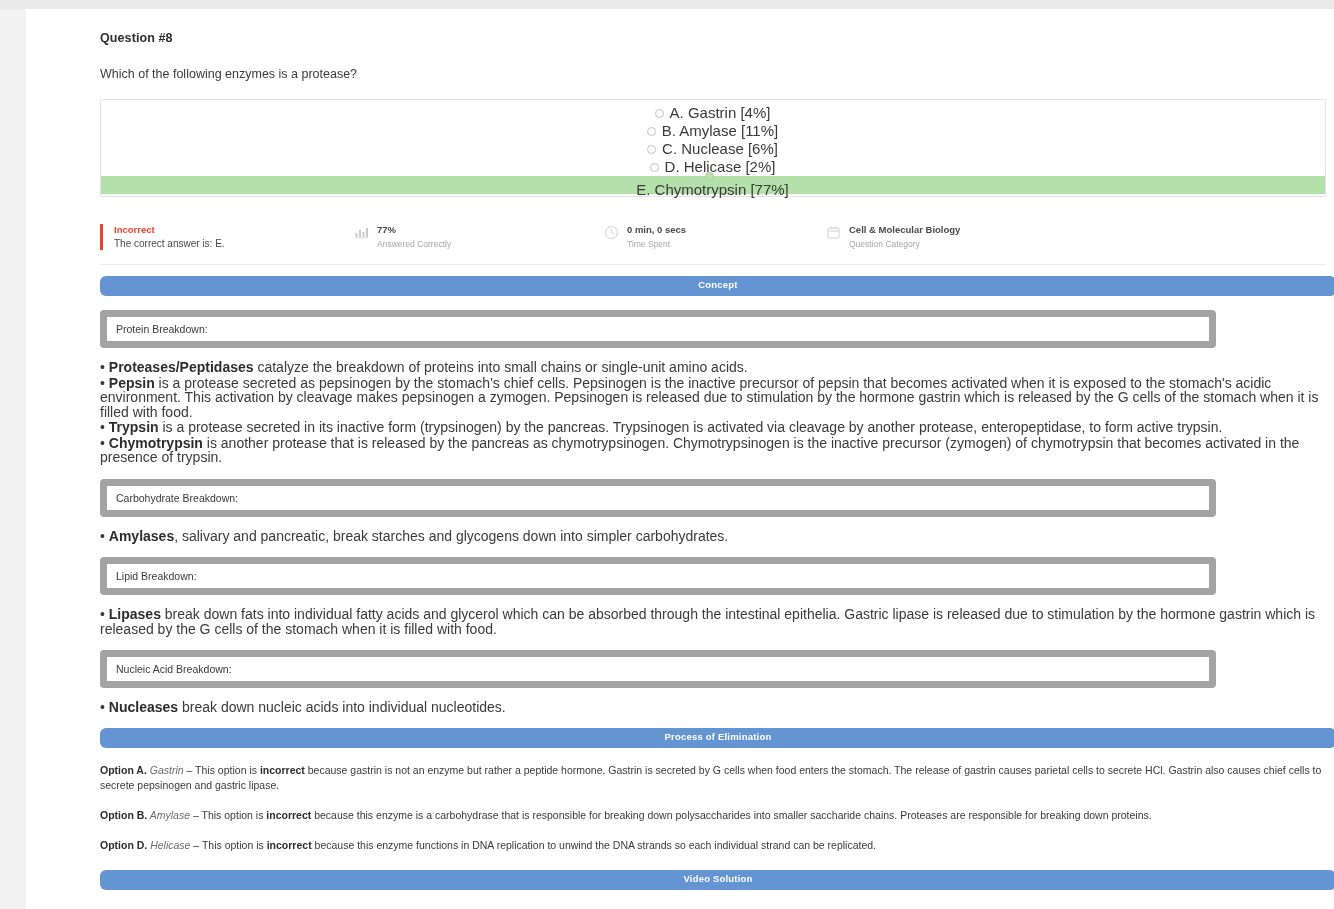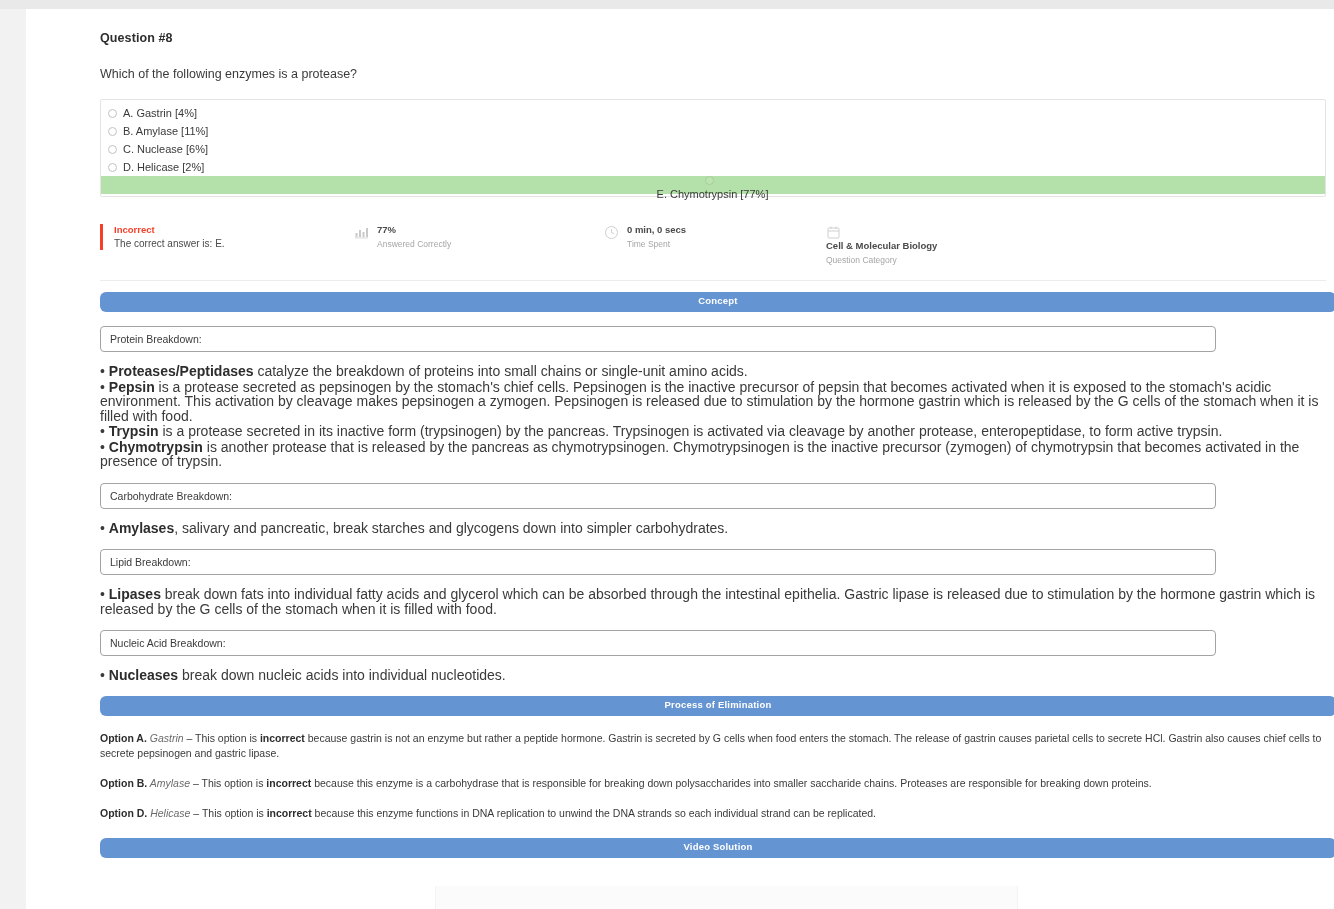--- a/index.html
+++ b/index.html
@@ -56,23 +56,24 @@
     border-radius: 2px;
     width: 1226px;
     padding: 4px 0 2px 0;
     background: #fff;
   }
   .choice {
     display: flex;
     align-items: center;
     height: 18px;
     padding: 0 8px 0 7px;
-    font-size: 11px;
+    font-size: 15px;
     color: #3a3a3a;
     line-height: 18px;
+    justify-content: center;
   }
   .choice.correct {
     background: #b4e0a9;
     flex-direction: column;
   }
   .radio {
     width: 9px; height: 9px;
     border: 1px solid #c2c2c2;
     border-radius: 50%;
     background: #fff;
@@ -93,21 +94,21 @@
     padding-bottom: 14px;
     border-bottom: 1px solid #ececec;
   }
   .stat {
     display: flex;
     align-items: flex-start;
   }
   .stat-result { width: 254px; border-left: 3px solid #f4402a; padding-left: 11px; }
   .stat-pct { width: 250px; }
   .stat-time { width: 222px; }
-  .stat-cat { width: 260px; flex-direction: column; }
+  .stat-cat { width: 260px; }
   .stat-ico {
     width: 15px; height: 15px;
     margin-right: 8px;
     margin-top: 1px;
     flex: 0 0 auto;
     color: #c8c8c8;
   }
   .stat-ico svg { display: block; }
   .stat-main {
     font-size: 9.5px;
@@ -145,21 +146,21 @@
     color: #3a3a3a;
     line-height: 15px;
     width: 1236px;
     margin: 14px 0 0 0;
   }
   .para b { font-weight: bold; color: #2d2d2d; }
   .para i { font-style: italic; color: #6a6a6a; }
 
   .subhead-box {
     width: 1116px;
-    border: 1px solid #a3a3a3;
+    border: 7px solid #a3a3a3;
     border-radius: 4px;
     font-size: 10.5px;
     color: #3a3a3a;
     padding: 6px 9px;
     margin-top: 14px;
     background: #fff;
   }
 
   .bullets {
     width: 1238px;

